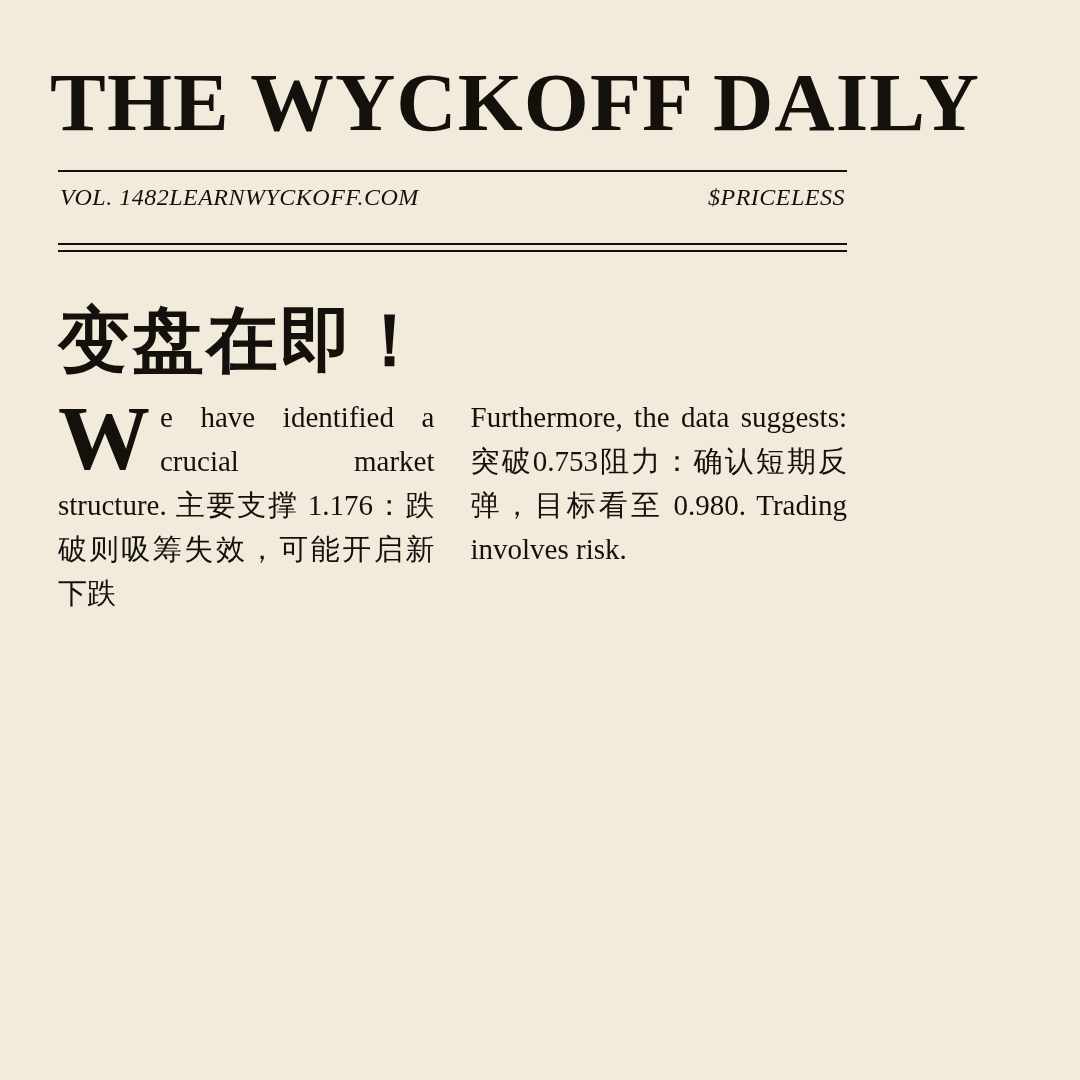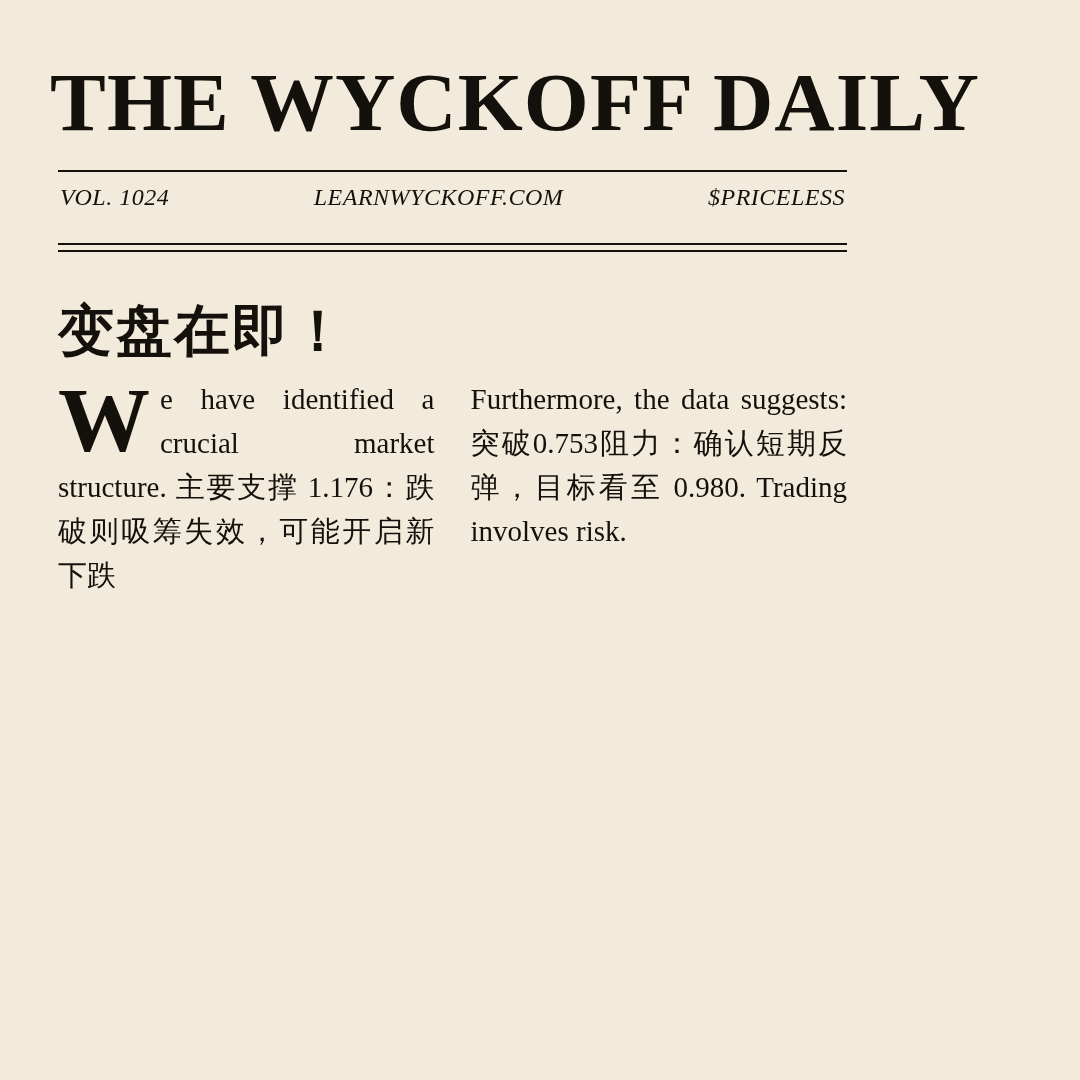--- a/index.html
+++ b/index.html
@@ -52,27 +52,27 @@
   .infobar {
     display: flex;
     align-items: baseline;
     justify-content: space-between;
     font-style: italic;
     font-size: 24px;
     letter-spacing: 0.5px;
     padding: 12px 2px 12px 2px;
   }
   .infobar .left { text-align: left; }
-  .infobar .center { text-align: center; flex: 1; font-style: italic; }
+  .infobar .center { flex: 1; font-style: italic; }
   .infobar .right { text-align: left; }
 
   .headline {
     font-family: "DejaVu Sans", sans-serif;
     font-weight: bold;
-    font-size: 56px;
+    font-size: 72px;
     line-height: 1.12;
     letter-spacing: 2px;
     margin: 48px 0 0 0;
   }
 
   .columns {
     display: flex;
     gap: 36px;
     margin-top: 14px;
   }
@@ -102,21 +102,21 @@
 
 <div class="page">
 
   <div class="masthead">
     <h1 class="masthead-title">THE WYCKOFF DAILY</h1>
   </div>
 
   <hr class="rule rule-top">
 
   <div class="infobar">
-    <div class="left">VOL. 1024</div>
+    <div class="left">VOL. 1482</div>
     <div class="center">LEARNWYCKOFF.COM</div>
     <div class="right">$PRICELESS</div>
   </div>
 
   <hr class="rule rule-double-a">
   <hr class="rule rule-double-b">
 
   <h2 class="headline">变盘在即！</h2>
 
   <div class="columns">

